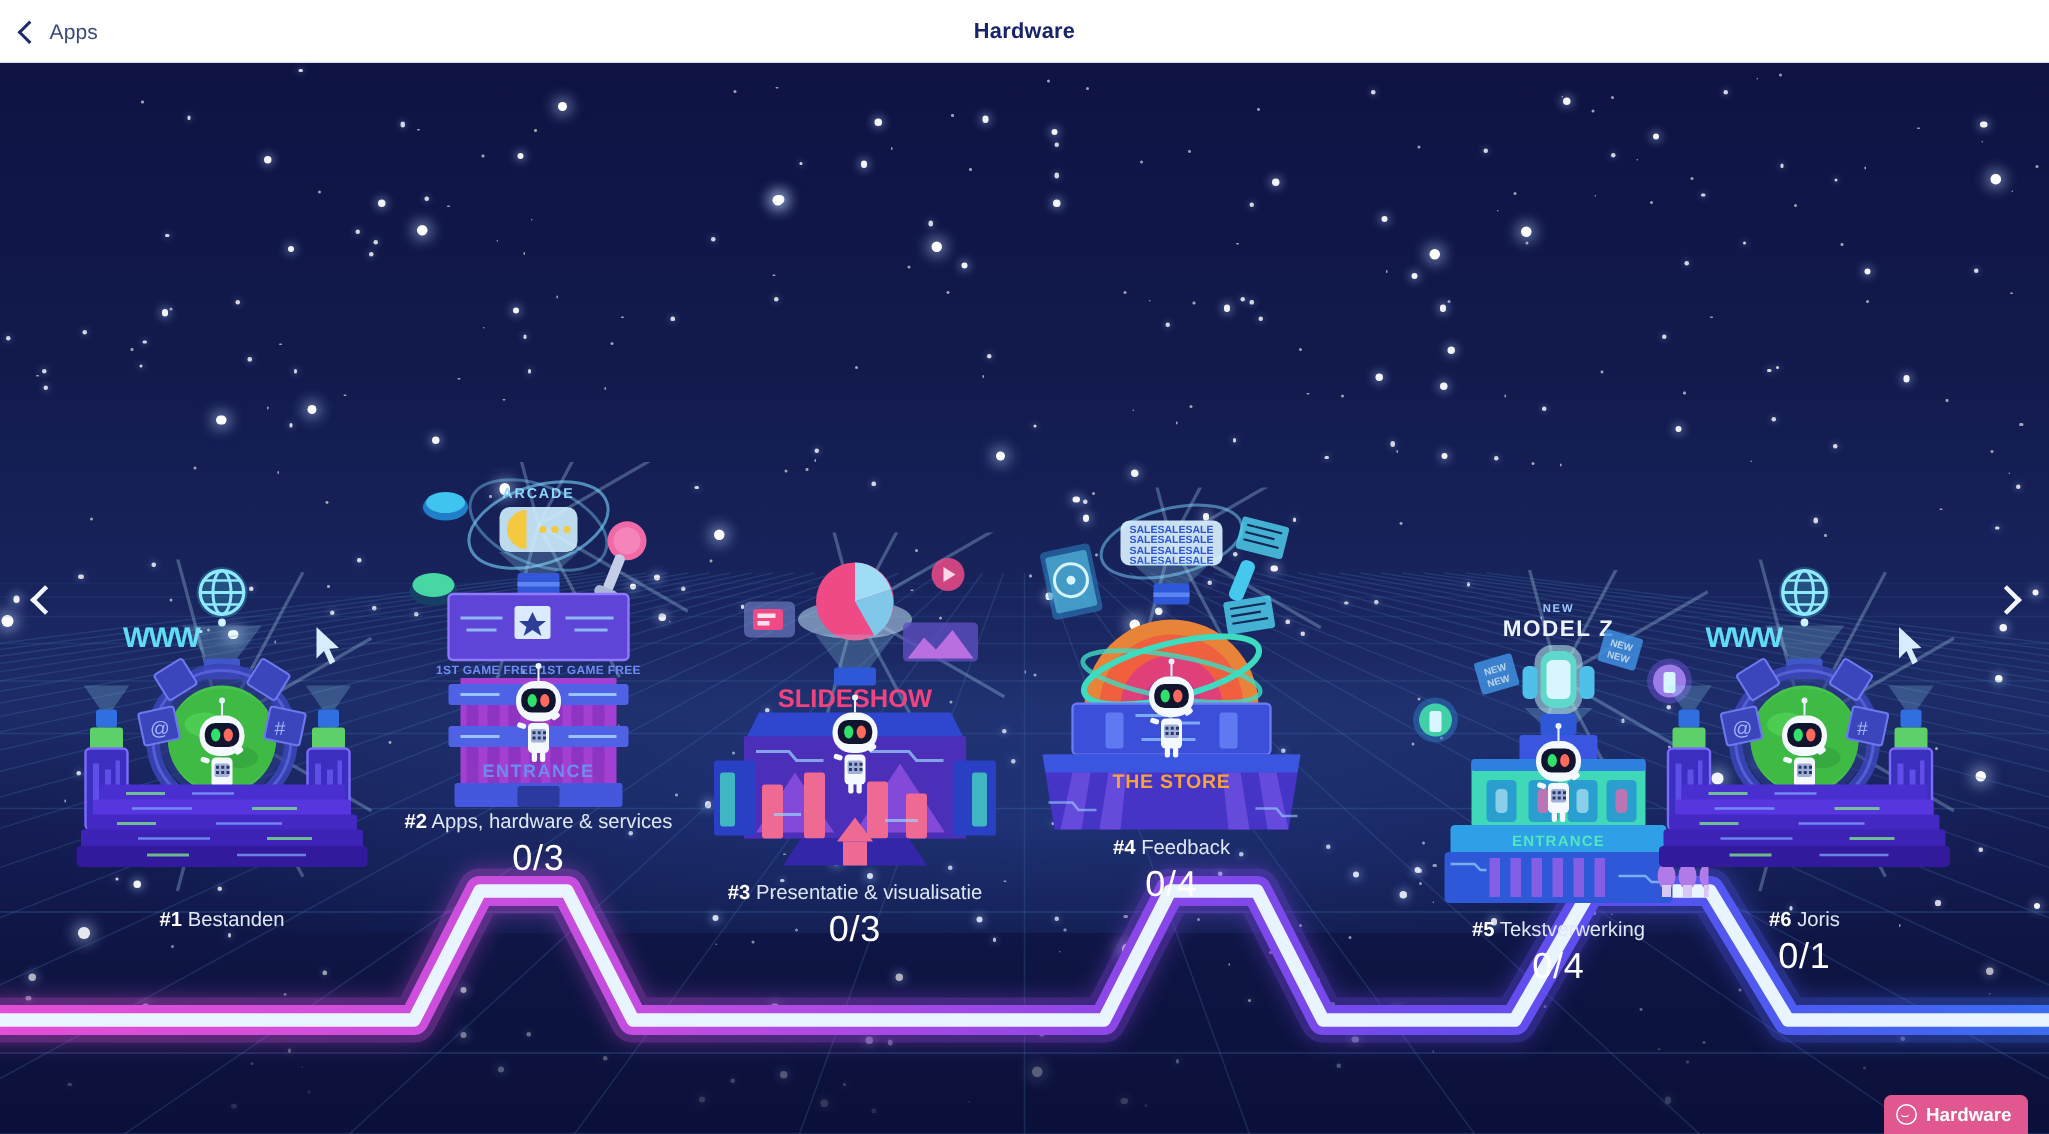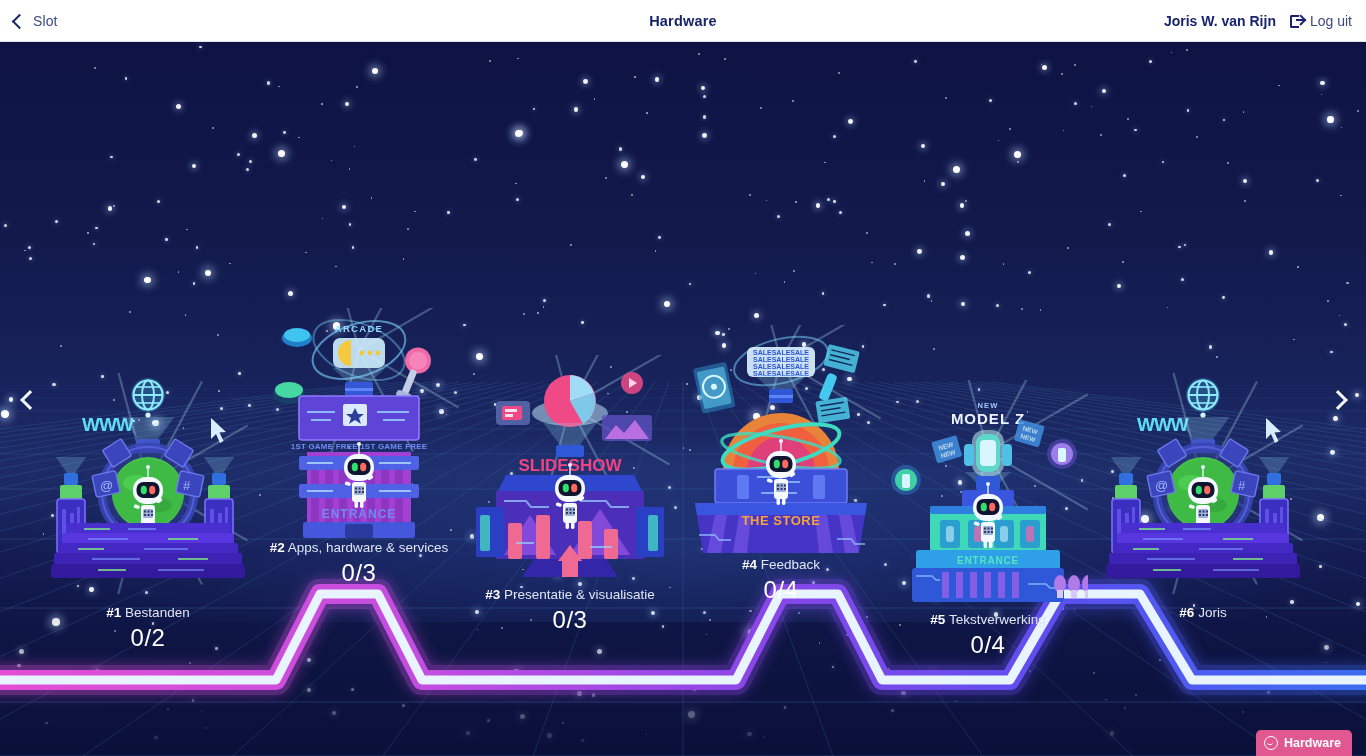--- a/index.html
+++ b/index.html
@@ -147,33 +147,23 @@
     width: 6.4px; height: 3.2px;
     border-bottom: 1.6px solid #fff; border-radius: 0 0 7px 7px;
   }
 </style>
 </head>
 <body>
 
 <div id="topbar">
   <div class="tb-back">
     <span class="chev"></span>
-    <span class="lbl">Slot</span>
+    <span class="lbl">Apps</span>
   </div>
   <div id="tb-title">Hardware</div>
-  <div class="tb-right">
-    <span class="tb-user">Joris W. van Rijn</span>
-    <span class="tb-logout">
-      <span class="logout-ico">
-        <span class="bx"></span>
-          <span class="arw"></span>
-      </span>
-      <span class="lbl">Log uit</span>
-    </span>
-  </div>
 </div>
 
 <div id="scene">
   <div class="stars" id="stars">
       <span class="star" style="left:297.9px;top:94.8px;width:1.7px;height:1.7px;opacity:0.60;box-shadow:none"></span>
       <span class="star" style="left:109.9px;top:113.7px;width:2.7px;height:2.7px;opacity:0.82;box-shadow:0 0 4px 1px rgba(170,200,255,.3)"></span>
       <span class="star" style="left:654.5px;top:208.4px;width:1.6px;height:1.6px;opacity:0.60;box-shadow:none"></span>
       <span class="star" style="left:1327.3px;top:74.4px;width:6.7px;height:6.7px;opacity:1.00;box-shadow:0 0 9px 3px rgba(190,215,255,.55)"></span>
       <span class="star" style="left:581.2px;top:279.3px;width:2.5px;height:2.5px;opacity:0.82;box-shadow:0 0 4px 1px rgba(170,200,255,.3)"></span>
       <span class="star" style="left:1116.8px;top:242.1px;width:4.4px;height:4.4px;opacity:0.95;box-shadow:0 0 6px 2px rgba(180,205,255,.4)"></span>
@@ -765,21 +755,20 @@
               <g stroke="#7ea4ff" stroke-width="1.6" opacity=".75">
                 <line x1="80" y1="156" x2="108" y2="156"></line>
                 <line x1="40" y1="166" x2="80" y2="166"></line>
                 <line x1="96" y1="176" x2="140" y2="176"></line>
                 <line x1="44" y1="186" x2="92" y2="186"></line>
                 <line x1="110" y1="197" x2="156" y2="197"></line>
               </g>
             </g>
           </svg></div>
         <div class="cap"><b>#1</b> <span>Bestanden</span></div>
-        <div class="prog">0/2</div>
       </div>
       <div class="island" style="left: 259px; top: 266px;">
         <div class="art"><svg viewBox="0 0 200 230" width="200" height="230">
             <rect x="100" y="40.9" width="115" height="2.2" fill="#bfe8ff" opacity="0.28" transform="rotate(-62 100 42)"></rect>
             <rect x="100" y="40.9" width="115" height="2.2" fill="#bfe8ff" opacity="0.28" transform="rotate(-30 100 42)"></rect>
             <rect x="100" y="40.9" width="115" height="2.2" fill="#bfe8ff" opacity="0.28" transform="rotate(30 100 42)"></rect>
             <rect x="100" y="40.9" width="115" height="2.2" fill="#bfe8ff" opacity="0.28" transform="rotate(62 100 42)"></rect>
             <rect x="100" y="40.9" width="115" height="2.2" fill="#bfe8ff" opacity="0.28" transform="rotate(-105 100 42)"></rect>
             <rect x="100" y="40.9" width="115" height="2.2" fill="#bfe8ff" opacity="0.28" transform="rotate(105 100 42)"></rect>
             <ellipse cx="100" cy="42" rx="48" ry="26" fill="none" stroke="#7ad6ff" stroke-width="2" opacity=".6" transform="rotate(-18 100 42)"></ellipse>
@@ -1023,21 +1012,21 @@
               <rect x="-11.5" y="-9" width="23" height="16" rx="7" fill="#10142e"></rect>
               <ellipse cx="-4.2" cy="-1" rx="3.1" ry="4.3" fill="#2fe06a"></ellipse>
               <ellipse cx="4.2" cy="-1" rx="3.1" ry="4.3" fill="#ff6a5e"></ellipse>
               <rect x="-0.7" y="-23" width="1.4" height="9" fill="#e7eefc"></rect>
               <circle cx="0" cy="-24" r="2" fill="#eaf2ff"></circle>
             </g>
           </svg></div>
         <div class="cap"><b>#4</b> <span>Feedback</span></div>
         <div class="prog">0/4</div>
       </div>
-      <div class="island" style="left: 888px; top: 338px;">
+      <div class="island" style="left: 939px; top: 338px;">
         <div class="art"><svg viewBox="0 0 200 230" width="200" height="230">
             <rect x="100" y="70.9" width="115" height="2.2" fill="#bfe8ff" opacity="0.28" transform="rotate(-62 100 72)"></rect>
             <rect x="100" y="70.9" width="115" height="2.2" fill="#bfe8ff" opacity="0.28" transform="rotate(-30 100 72)"></rect>
             <rect x="100" y="70.9" width="115" height="2.2" fill="#bfe8ff" opacity="0.28" transform="rotate(30 100 72)"></rect>
             <rect x="100" y="70.9" width="115" height="2.2" fill="#bfe8ff" opacity="0.28" transform="rotate(62 100 72)"></rect>
             <rect x="100" y="70.9" width="115" height="2.2" fill="#bfe8ff" opacity="0.28" transform="rotate(-105 100 72)"></rect>
             <rect x="100" y="70.9" width="115" height="2.2" fill="#bfe8ff" opacity="0.28" transform="rotate(105 100 72)"></rect>
             <text x="100" y="28" text-anchor="middle" font-family="Liberation Sans, sans-serif" font-size="7.5" font-weight="bold" fill="#9fc8ff" letter-spacing="1.2">NEW</text>
             <text x="100" y="44" text-anchor="middle" font-family="Liberation Sans, sans-serif" font-size="15" font-weight="bold" fill="#eaf3ff" letter-spacing="1">MODEL Z</text>
             <rect x="84" y="50" width="32" height="46" rx="12" fill="#bfeef0" opacity=".55"></rect>
@@ -1222,20 +1211,21 @@
               <g stroke="#7ea4ff" stroke-width="1.6" opacity=".75">
                 <line x1="80" y1="156" x2="108" y2="156"></line>
                 <line x1="40" y1="166" x2="80" y2="166"></line>
                 <line x1="96" y1="176" x2="140" y2="176"></line>
                 <line x1="44" y1="186" x2="92" y2="186"></line>
                 <line x1="110" y1="197" x2="156" y2="197"></line>
               </g>
             </g>
           </svg></div>
         <div class="cap"><b>#6</b> <span>Joris</span></div>
+        <div class="prog">0/1</div>
       </div>
     </div>
 
   <div class="navarrow" id="nav-prev">
     <span class="ch"></span>
   </div>
   <div class="navarrow" id="nav-next">
     <span class="ch"></span>
   </div>
 </div>

